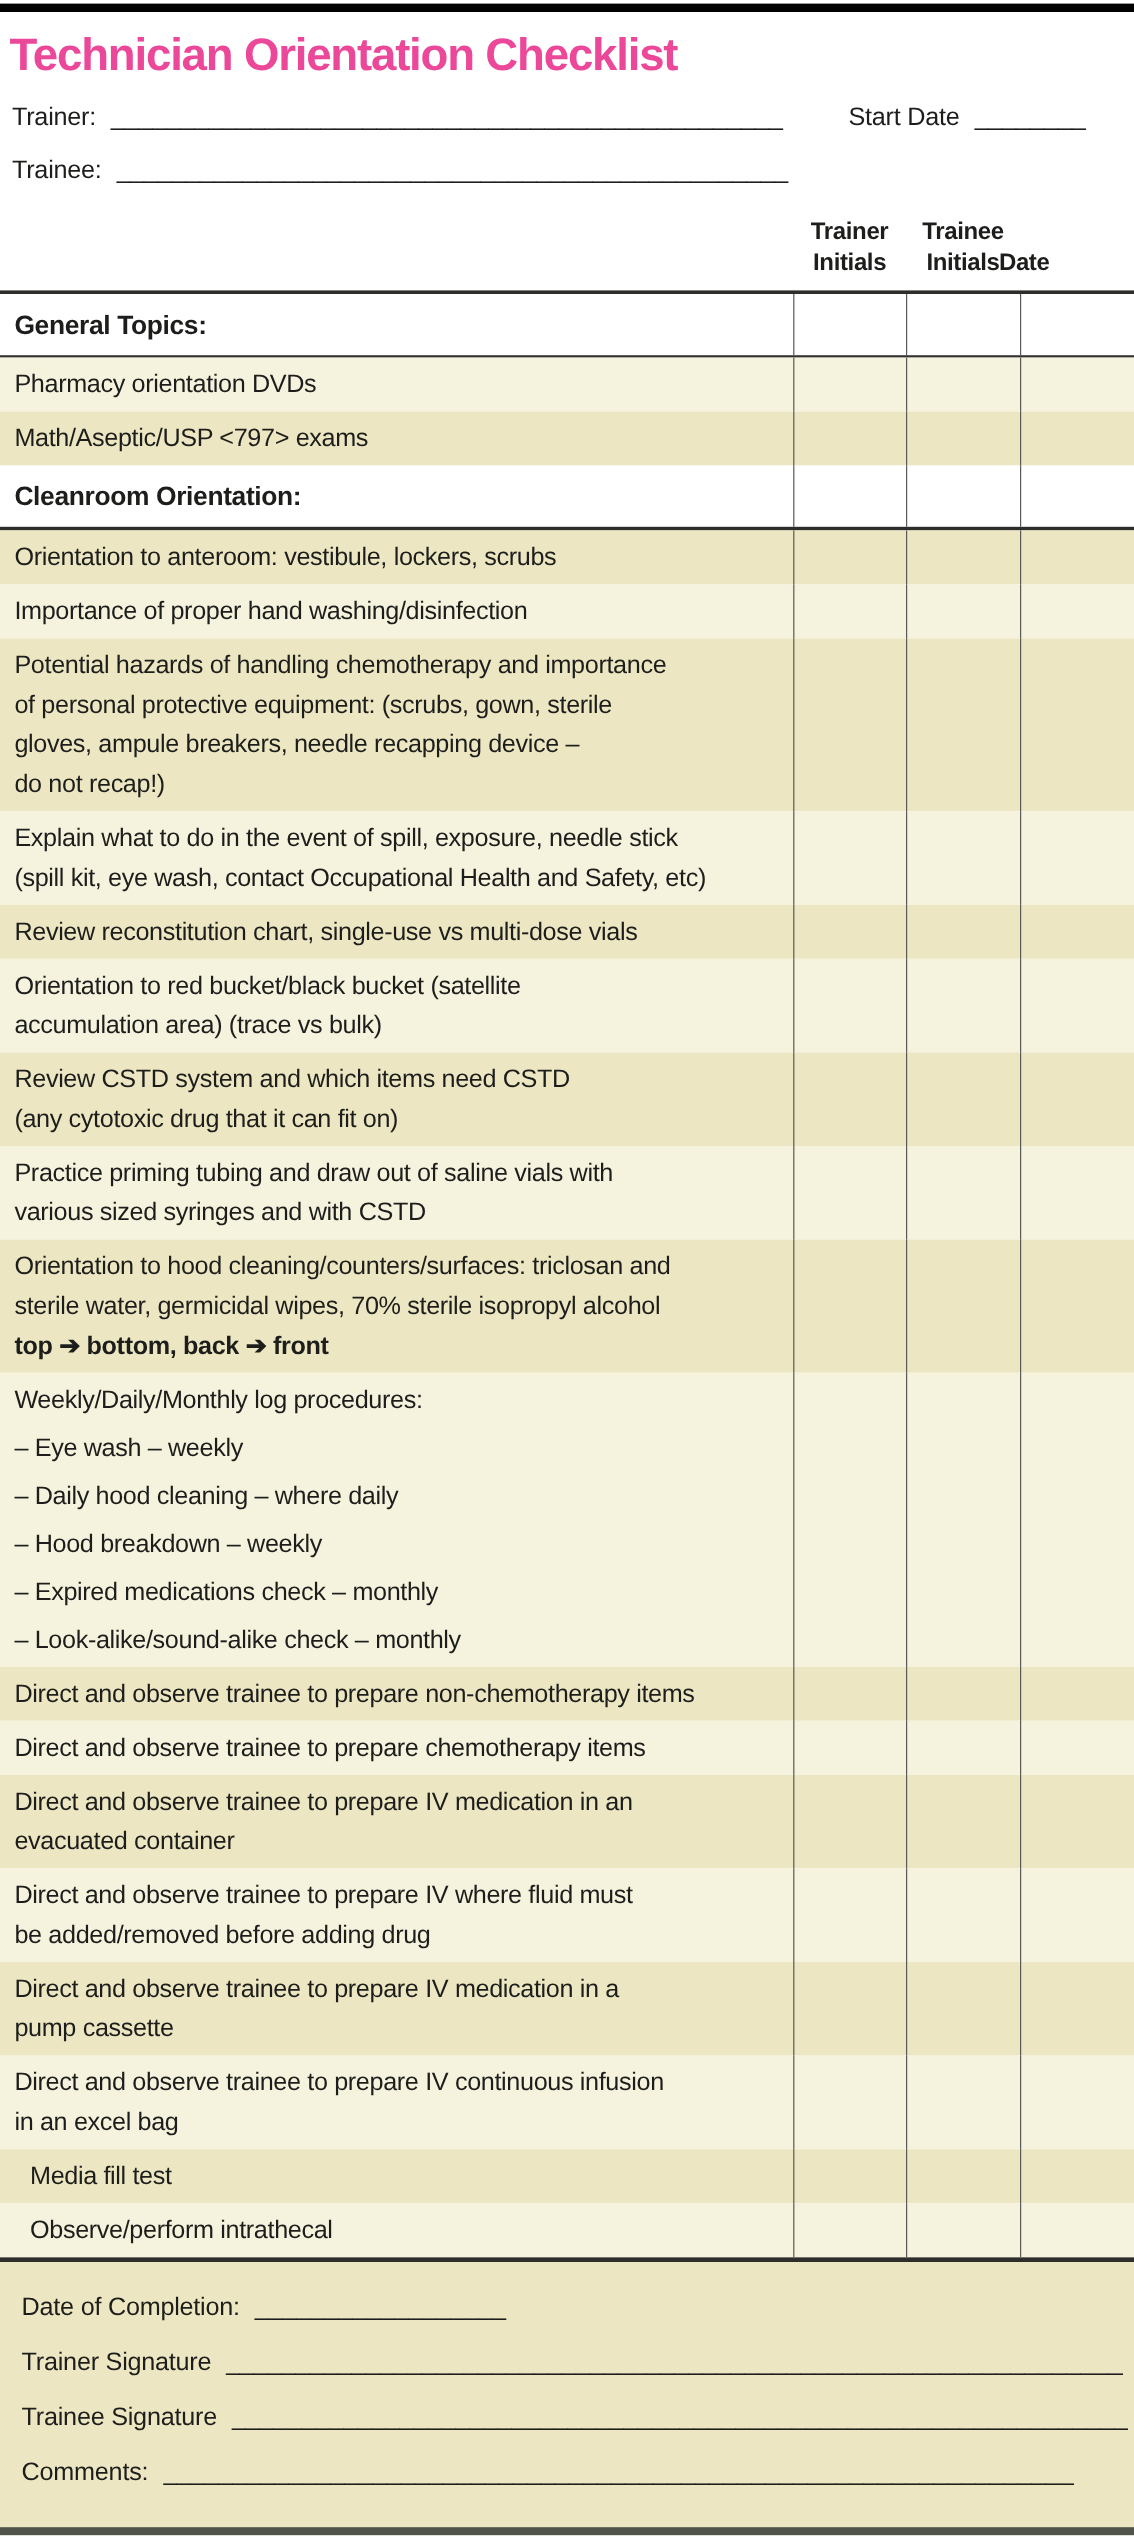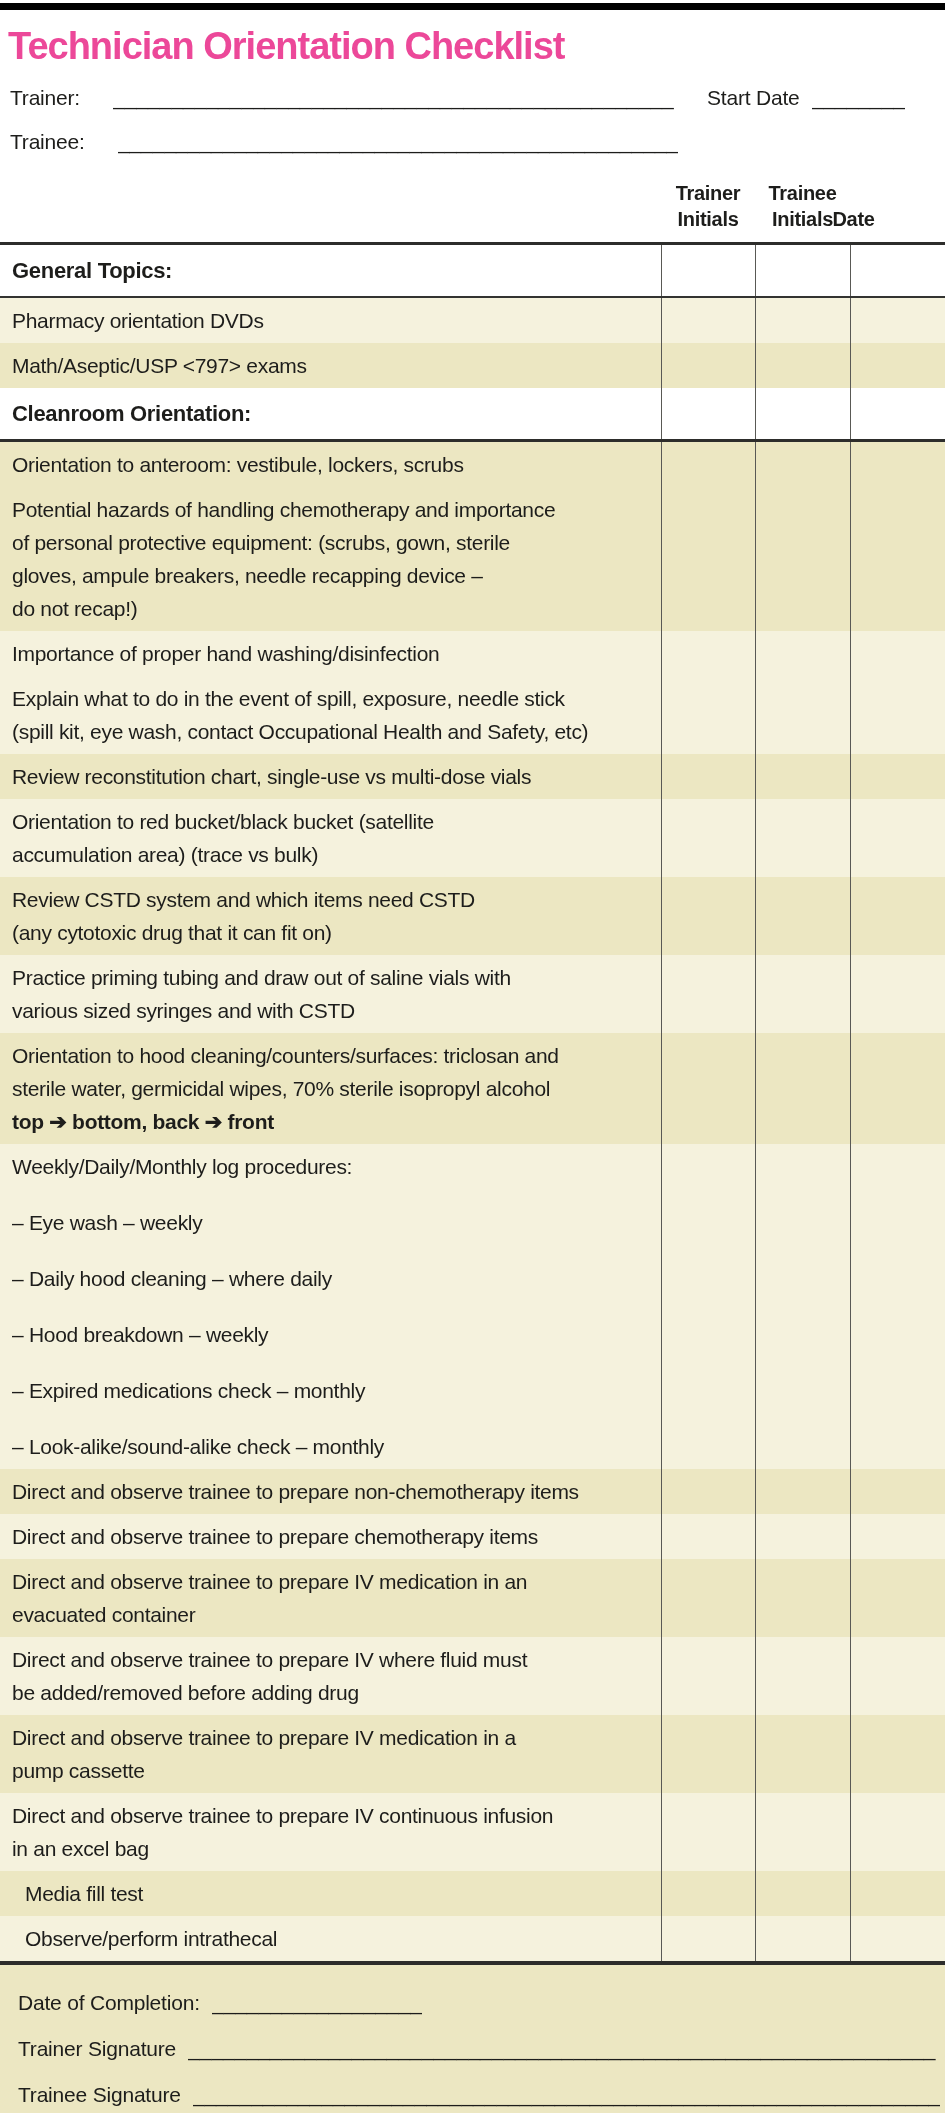--- a/index.html
+++ b/index.html
@@ -9,21 +9,21 @@
     font-family:"Liberation Sans", sans-serif;
   }
   .topbar { height:7px; background:#000000; margin-top:3px; }
   .title {
     margin:13px 0 0 8px; font-size:38px; font-weight:bold; color:#ec4899;
     letter-spacing:-1px; line-height:46px; white-space:nowrap;
   }
   .hdr-line {
     display:flex; align-items:baseline; height:30px; margin:0 0 0 10px;
     font-size:21px; letter-spacing:-0.2px; box-sizing:border-box;
-    width:935px; padding-right:40px; white-space:nowrap; overflow:hidden;gap:21px;
+    width:935px; padding-right:40px; white-space:nowrap; overflow:hidden;
   }
   .hdr-line.first { margin-top:17px; }
   .hdr-line.second { margin-top:14px; }
   .uline { margin-left:12px; letter-spacing:0; overflow:hidden; }
   .sd-group { margin-left:auto; display:flex; align-items:center; }
   .colheads { position:relative; height:62px; margin-top:14px; }
   .colhead {
     position:absolute; bottom:4px; text-align:center;
     font-size:20px; font-weight:bold; line-height:26px; letter-spacing:-0.3px;
     white-space:pre-line;
@@ -37,21 +37,21 @@
   .row.khaki { background:#ece7c2; }
   .row.div-thin  { border-bottom:2px solid #333331; }
   .row.div-thick { border-bottom:3px solid #2d2d2b; }
   .desc {
     padding:6px 4px 6px 12px; font-size:21px; line-height:33px;
     letter-spacing:-0.3px; white-space:pre-line; overflow:hidden;
   }
   .row.section .desc { font-weight:bold; font-size:22px; padding-top:9px; padding-bottom:9px; }
   .row.indent .desc { padding-left:25px; }
   .desc .boldline { font-weight:bold; }
-  .desc .li { margin-top:23px; }
+  .desc .li { margin-top:7px; }
   .footer {
     position:relative; height:228px; background:#ece7c2; box-sizing:border-box;
     padding:26px 0 0 18px;
   }
   .f-row {
     display:flex; align-items:baseline; height:46px; font-size:21px;
     letter-spacing:-0.2px; white-space:nowrap; overflow:hidden; width:927px;
   }
   .f-bar { position:absolute; left:0; bottom:0; width:945px; height:7px; background:#4f5349; }
 </style>
@@ -109,36 +109,36 @@
         <div class="cell"></div>
         <div class="cell"></div>
         <div class="cell"></div>
       </div>
       <div class="row khaki">
         <div class="cell desc">Orientation to anteroom: vestibule, lockers, scrubs</div>
         <div class="cell"></div>
         <div class="cell"></div>
         <div class="cell"></div>
       </div>
+      <div class="row cream">
+        <div class="cell desc">Importance of proper hand washing/disinfection</div>
+        <div class="cell"></div>
+        <div class="cell"></div>
+        <div class="cell"></div>
+      </div>
       <div class="row khaki">
         <div class="cell desc">Potential hazards of handling chemotherapy and importance
 of personal protective equipment: (scrubs, gown, sterile
 gloves, ampule breakers, needle recapping device –
 do not recap!)</div>
         <div class="cell"></div>
         <div class="cell"></div>
         <div class="cell"></div>
       </div>
       <div class="row cream">
-        <div class="cell desc">Importance of proper hand washing/disinfection</div>
-        <div class="cell"></div>
-        <div class="cell"></div>
-        <div class="cell"></div>
-      </div>
-      <div class="row cream">
         <div class="cell desc">Explain what to do in the event of spill, exposure, needle stick
 (spill kit, eye wash, contact Occupational Health and Safety, etc)</div>
         <div class="cell"></div>
         <div class="cell"></div>
         <div class="cell"></div>
       </div>
       <div class="row khaki">
         <div class="cell desc">Review reconstitution chart, single-use vs multi-dose vials</div>
         <div class="cell"></div>
         <div class="cell"></div>

